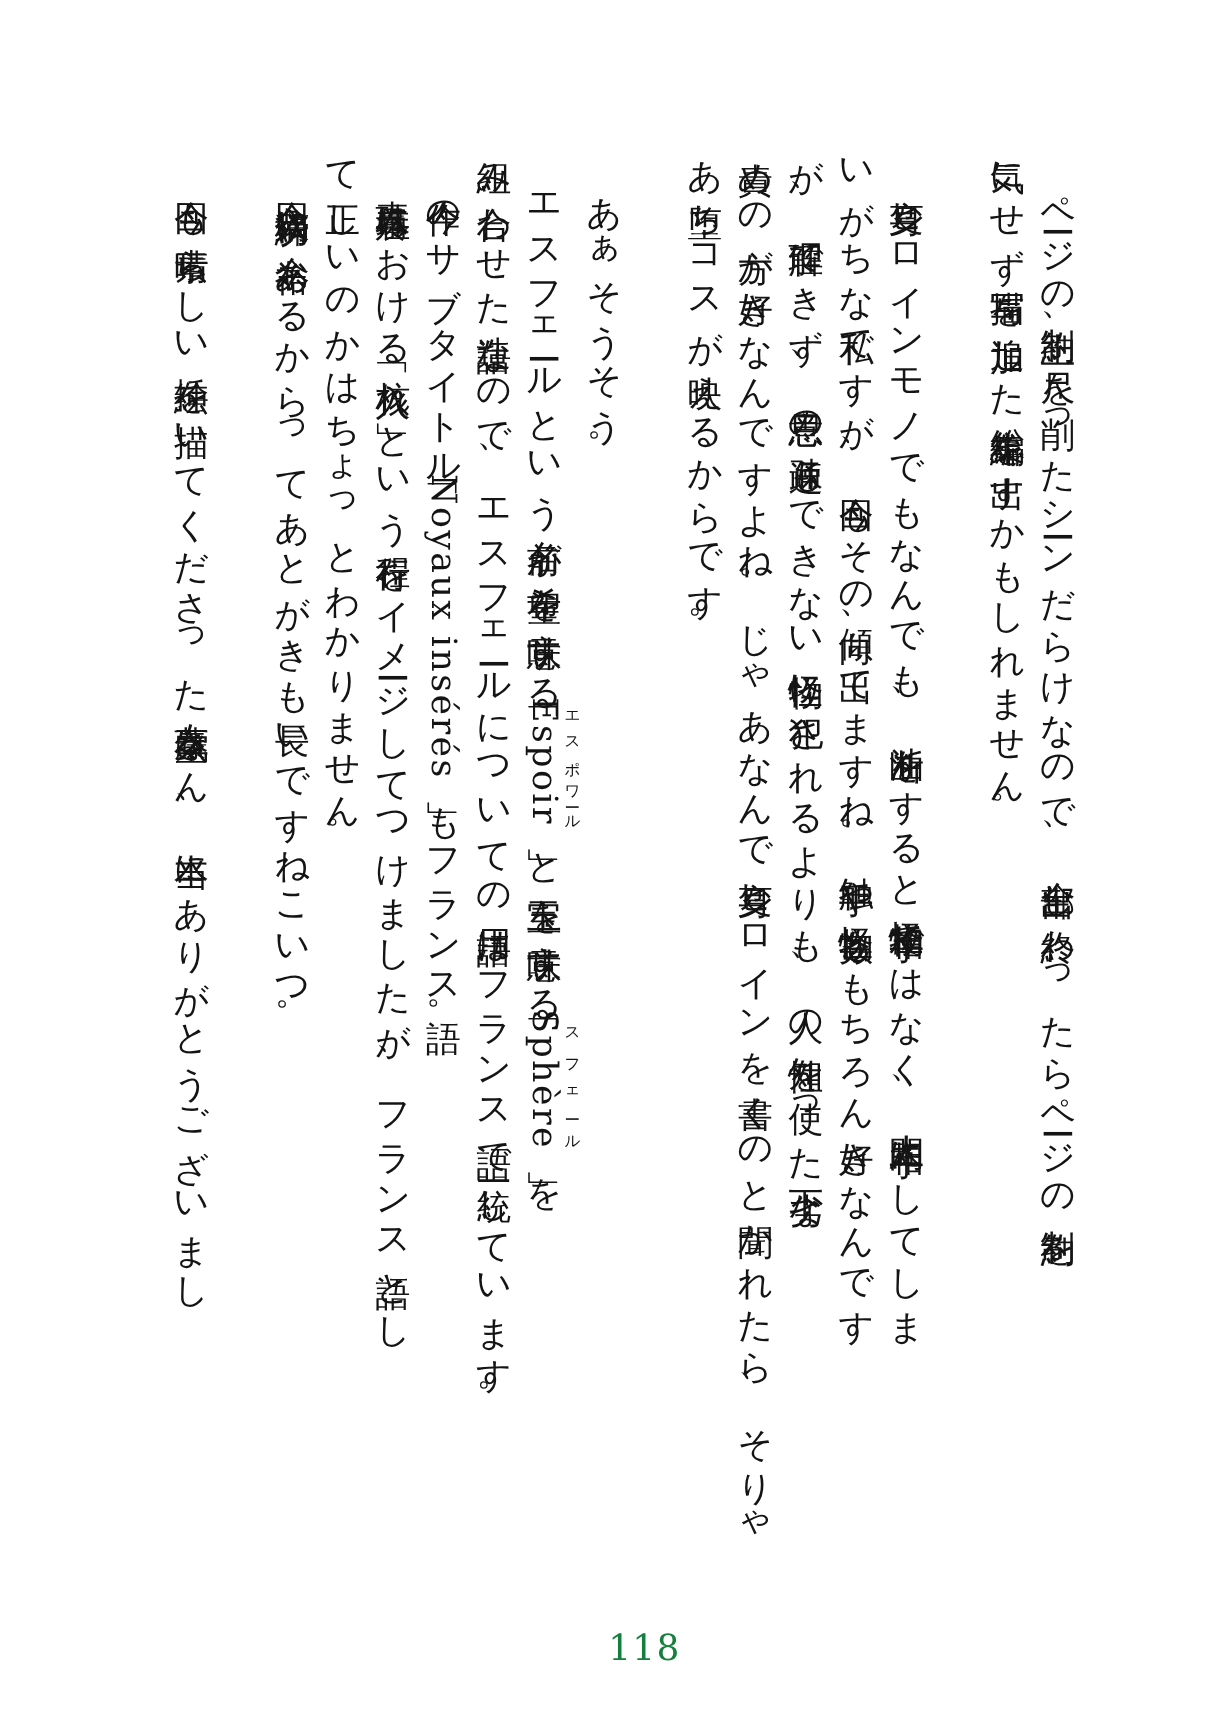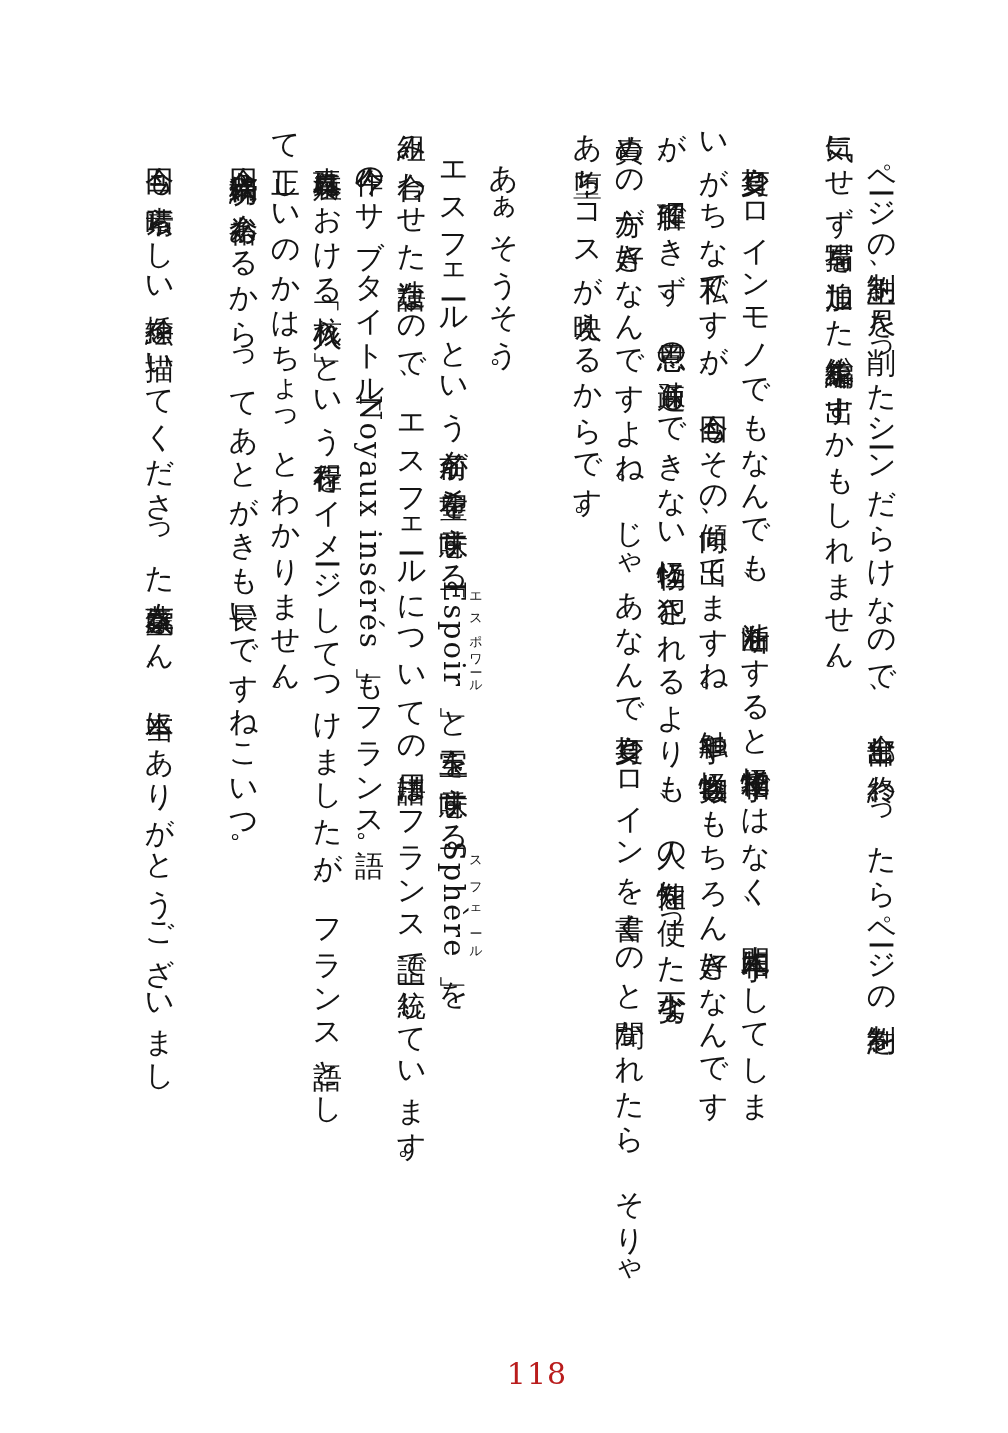--- a/index.html
+++ b/index.html
@@ -50,21 +50,21 @@
     text-orientation: upright;
   }
   .page-number {
     position: absolute;
     top: 1356px;
     left: 492px;
     width: 90px;
     text-align: center;
     font-size: 30px;
     letter-spacing: 1px;
-    color: #b91c1c;
+    color: #15803d;
   }
 </style>
 </head>
 <body>
 
 <div class="afterword">
     <p class="indent"><span>ページの制約上、尺を削ったシーンだらけなので、全部出し終わったらページの制約を</span></p>
     <p><span>気にせず描写を追加した総集編を出すかもしれません。</span></p>
     <p class="indent gap"><span>変身ヒロインモノでもなんでも、油断をすると怪物相手ではなく、人間相手にしてしま</span></p>
     <p><span>いがちな私ですが、今回もその傾向、出てますね。触手や怪物姦ももちろん好きなんです</span></p>

